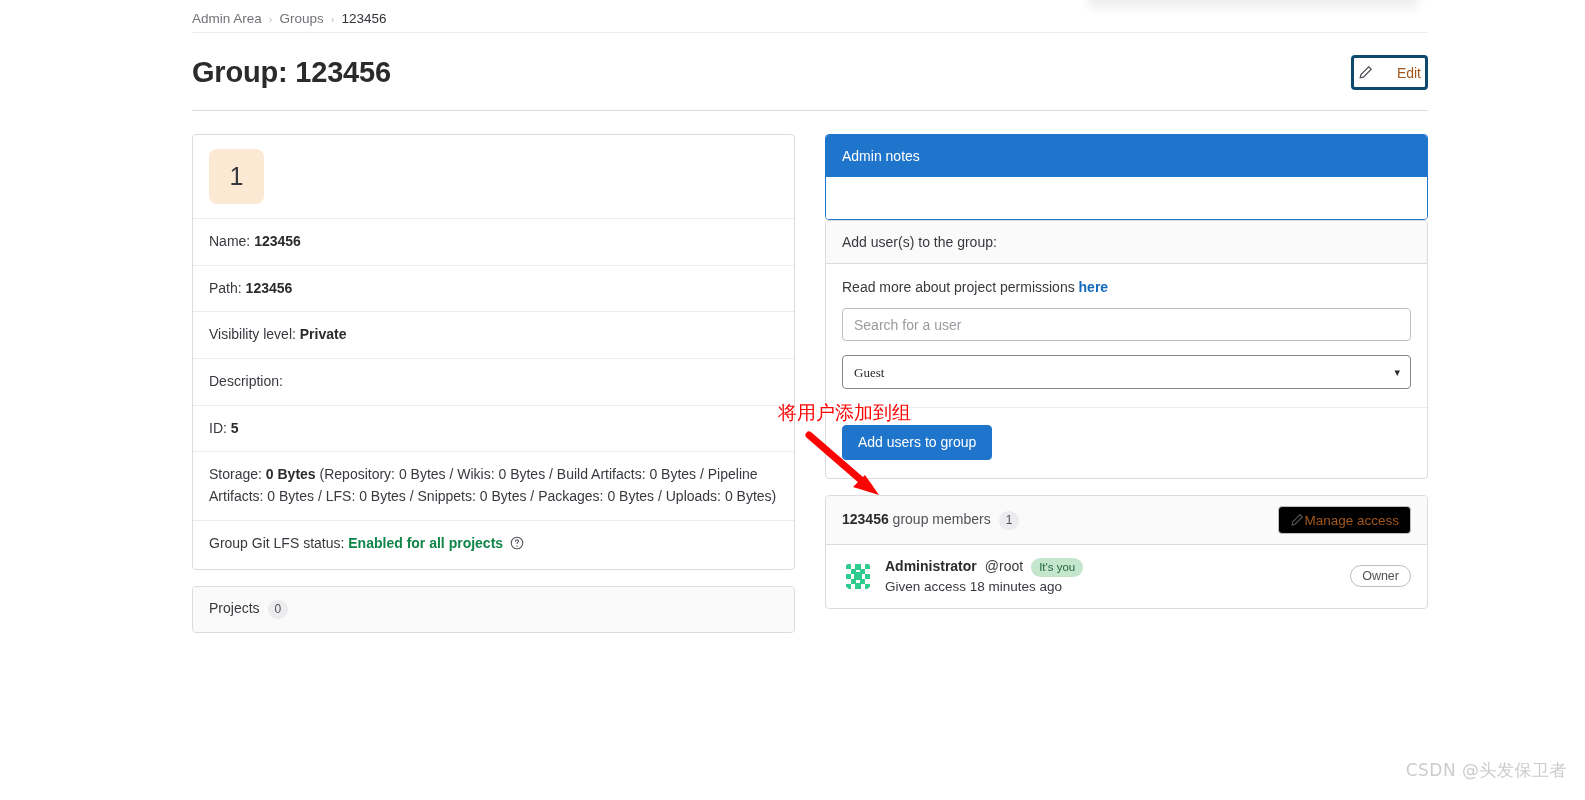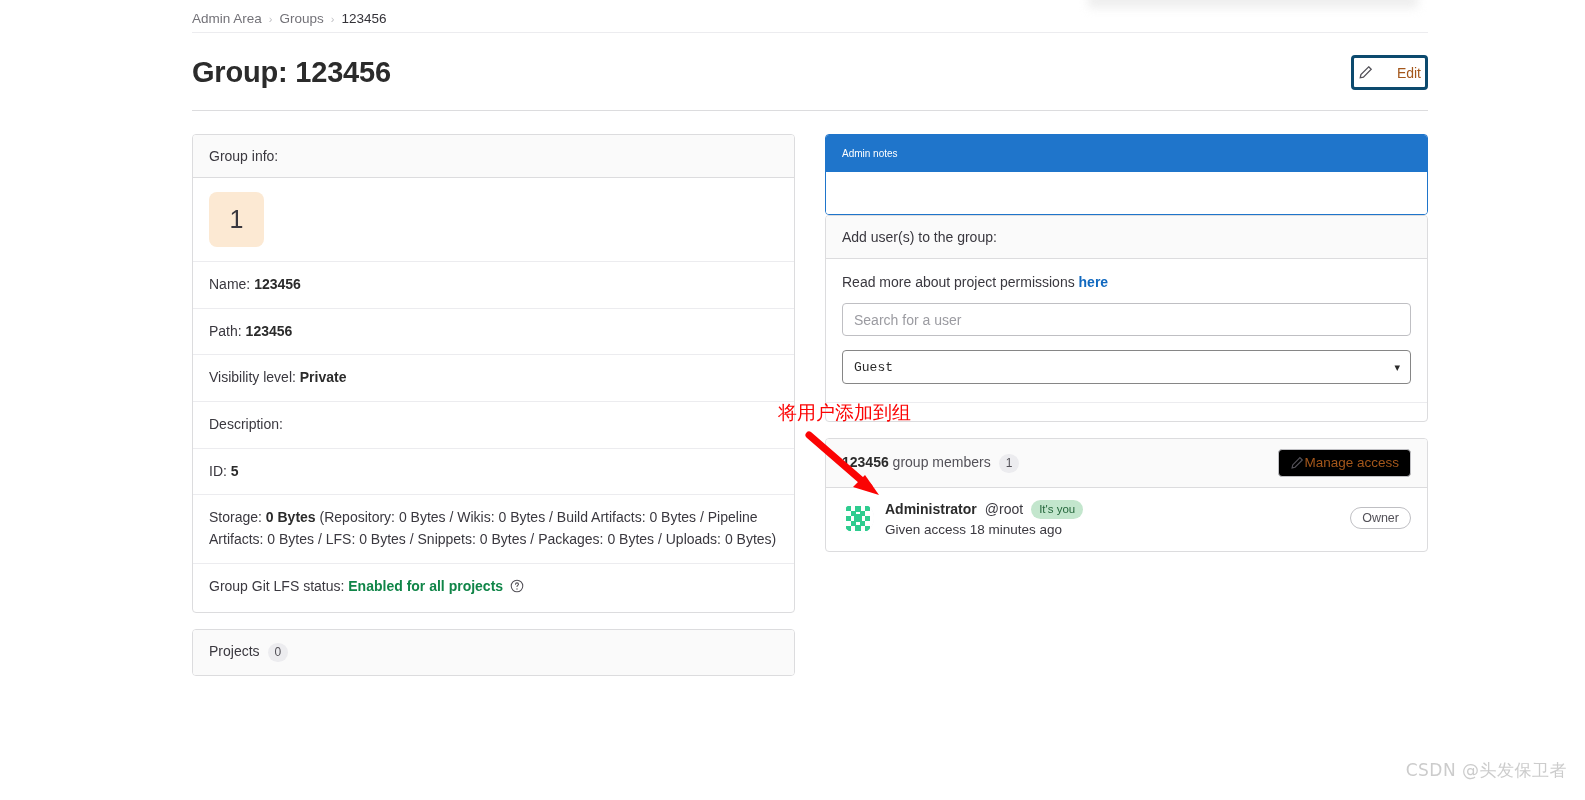--- a/index.html
+++ b/index.html
@@ -163,21 +163,21 @@
   
   .notes-card {
     border: 1px solid #1f75cb;
     border-radius: 4px;
     overflow: hidden;
   }
   .notes-head {
     background: #1f75cb;
     color: #fff;
     padding: 13px 16px;
-    font-size: 10px;
+    font-size: 14px;
   }
   .notes-body {
     background: #fff;
     height: 42px;
   }
 
   
   .pad { padding: 15px 16px 18px 16px; }
   .perm-line { font-size: 14px; margin: 0 0 13px 0; color:#3a383f; }
   .perm-line a { color: #1068bf; font-weight: 700; text-decoration: none; }
@@ -197,21 +197,21 @@
   .form-input::placeholder { color: #9b9ba1; }
 
   .select-wrap { position: relative; margin-top: 14px; }
   .form-select {
     width: 100%;
     height: 34px;
     border: 1px solid #868686;
     border-radius: 4px;
     padding: 5px 30px 5px 11px;
     font-size: 13px;
-    font-family: Liberation Mono, monospace;
+    font-family: Liberation Serif, serif;
     color: #2b2b2b;
     background: #fff;
     -webkit-appearance: none;
     appearance: none;
     outline: none;
   }
   .select-caret {
     position: absolute;
     right: 11px; top: 50%;
     transform: translateY(-50%);
@@ -356,23 +356,20 @@
         </span>
         <span>Edit</span>
       </button>
     </div>
 
     <div class="cols">
 
       <div class="col-left">
 
         <div class="card">
-          <div class="card-head">
-            <span>Group info:</span>
-          </div>
 
           <div class="row avatar-row">
             <div class="group-avatar">
               <span>1</span>
             </div>
           </div>
 
           <div class="row">
             <span>Name:</span>
             <b>123456</b>
@@ -451,20 +448,21 @@
 
             <div class="select-wrap">
               <select class="form-select">
                 <option>Guest</option>
               </select>
               <span class="select-caret">▾</span>
             </div>
 
             <div class="select-divider"></div>
 
+            <button class="btn-primary">Add users to group</button>
           </div>
         </div>
 
         <div class="card">
           <div class="members-head">
             <span>
               <b>123456</b>
               <span>group members</span><span class="count-badge">1</span>
             </span>
             <button class="btn-sm">

